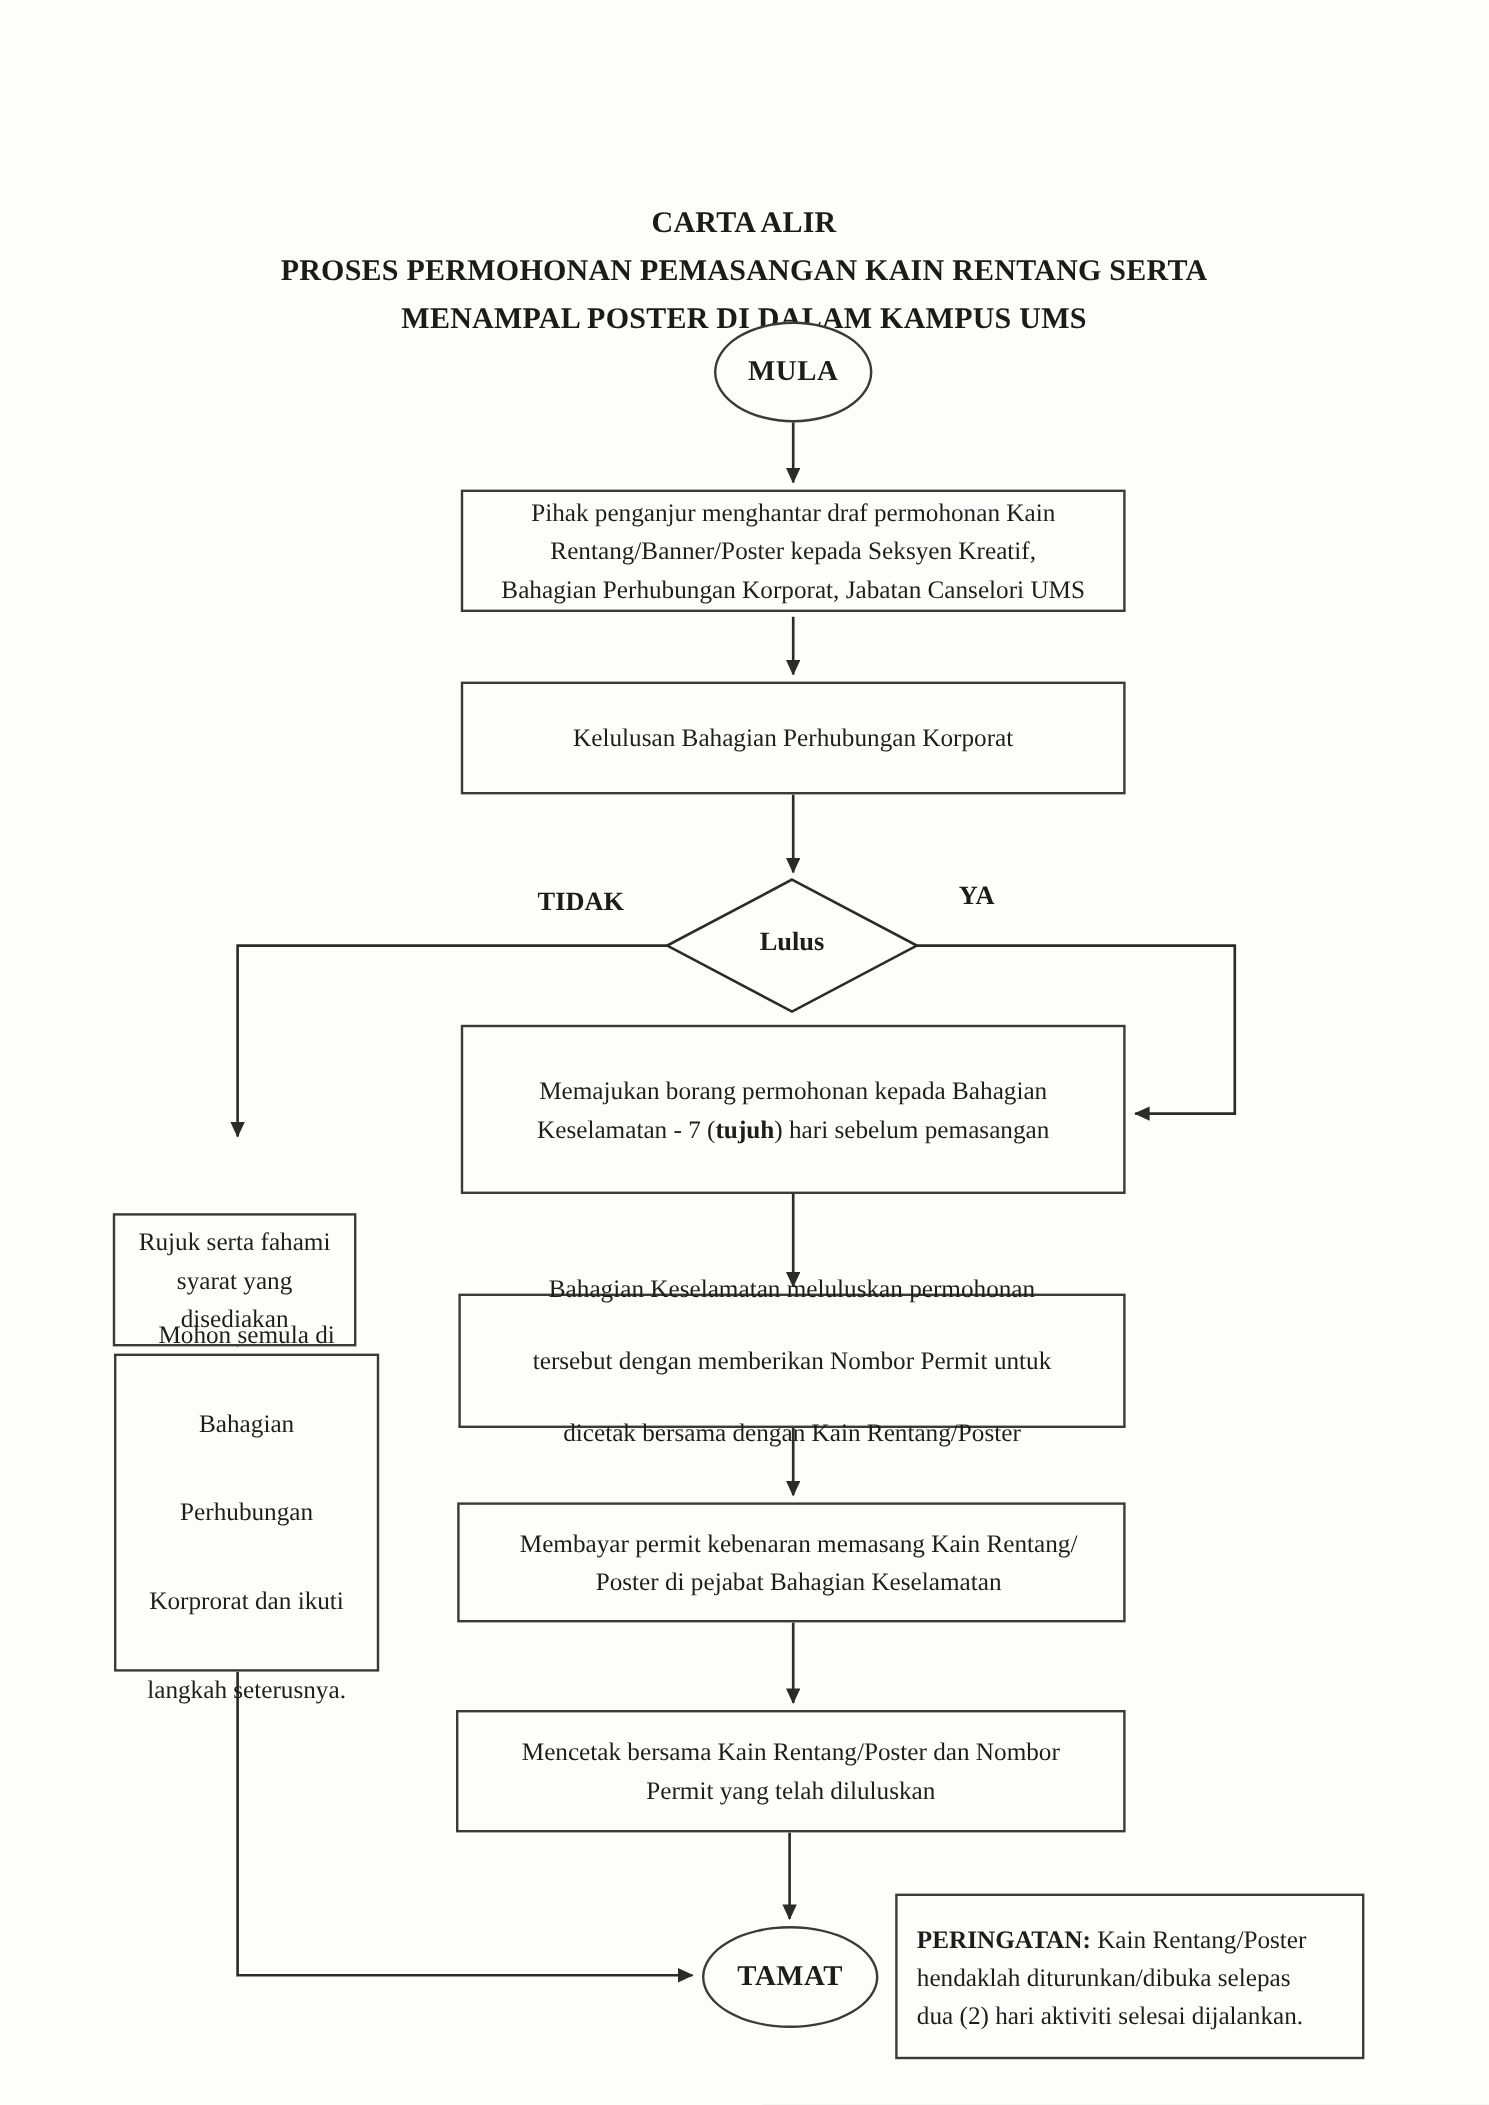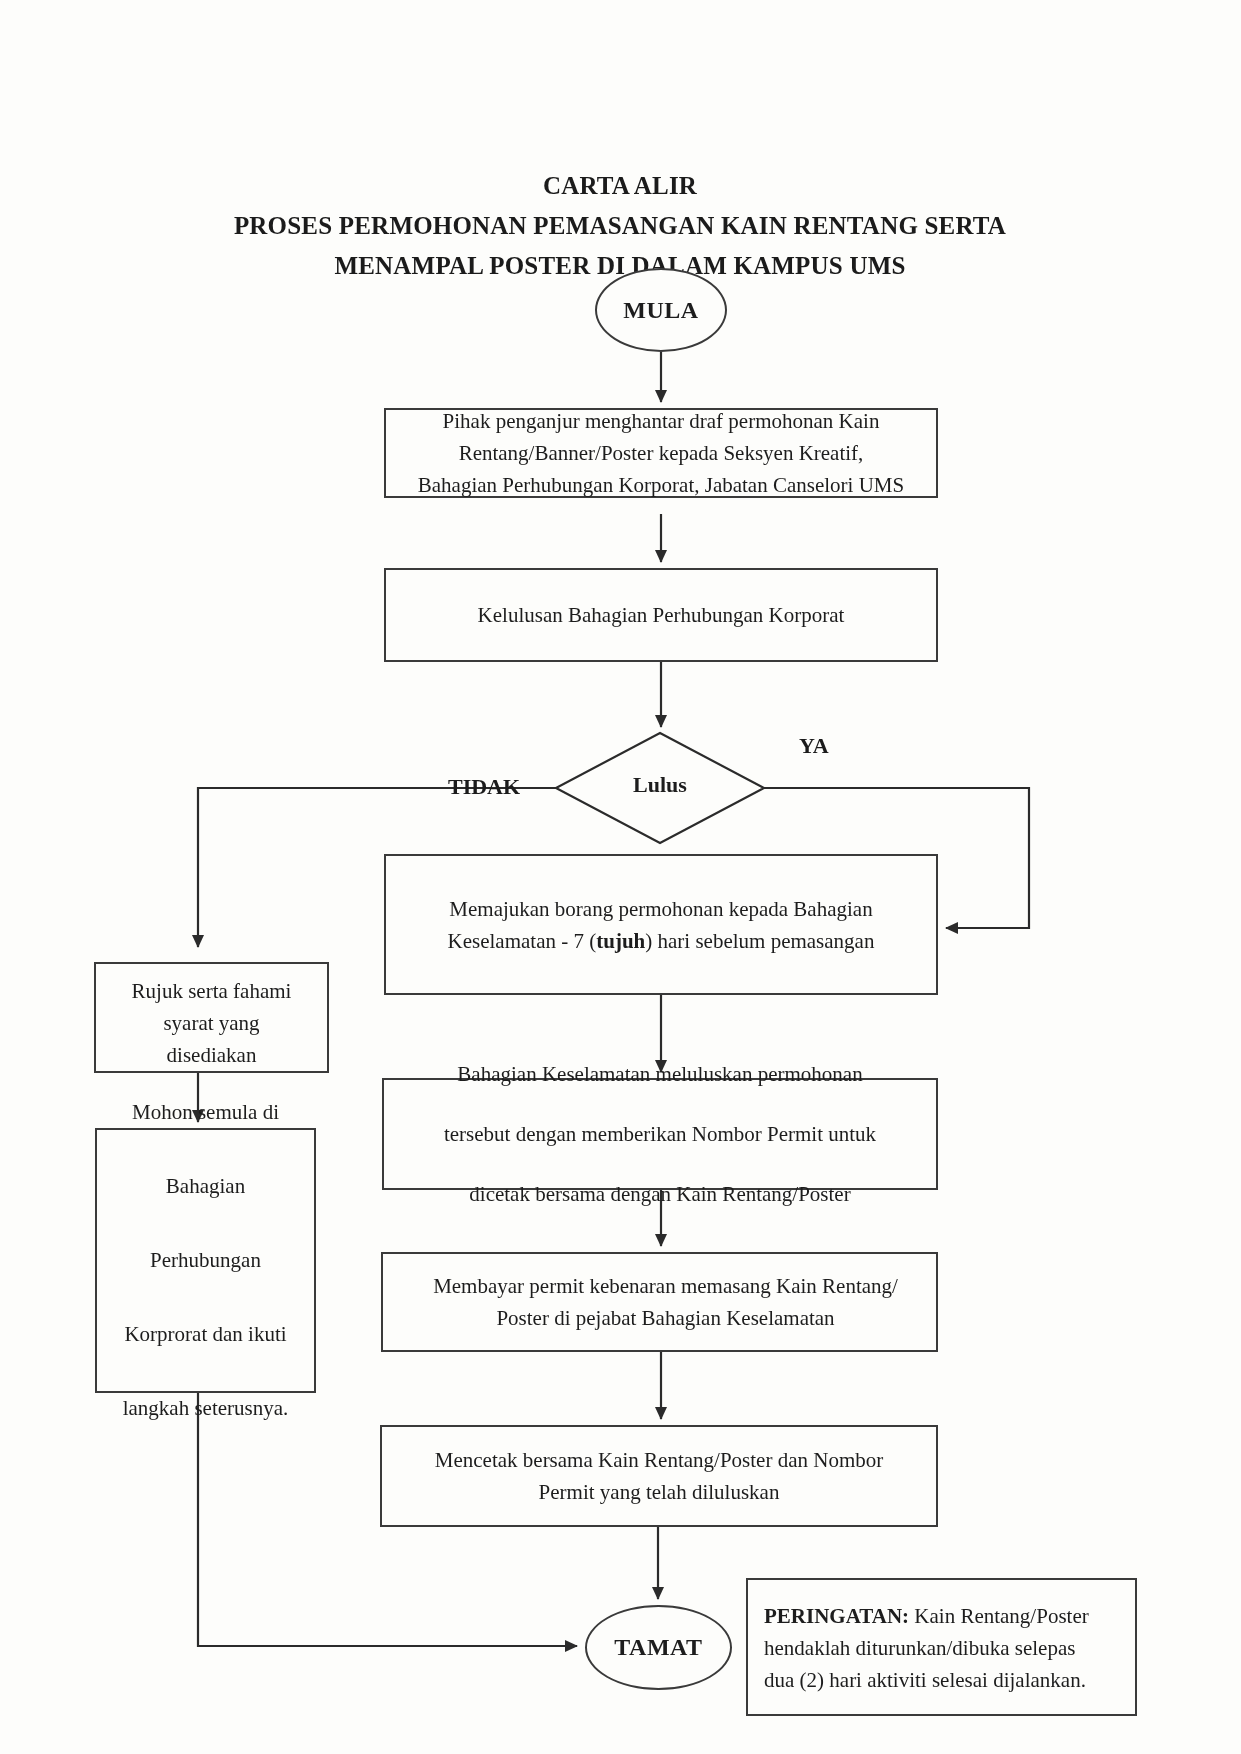--- a/index.html
+++ b/index.html
@@ -76,40 +76,40 @@
   <div class="title">
     <div>CARTA ALIR</div>
     <div>PROSES PERMOHONAN PEMASANGAN KAIN RENTANG SERTA</div>
     <div>MENAMPAL POSTER DI DALAM KAMPUS UMS</div>
   </div>
 
   <div class="oval" style="left:595px;top:268px;width:132px;height:84px;">
     <span>MULA</span>
   </div>
 
-  <div class="node" style="left:384px;top:408px;width:554px;height:90px;">
+  <div class="node" style="left:384px;top:408px;width:554px;height:102px;">
     <div class="ln">Pihak penganjur menghantar draf permohonan Kain</div>
     <div class="ln">Rentang/Banner/Poster kepada Seksyen Kreatif,</div>
     <div class="ln">Bahagian Perhubungan Korporat, Jabatan Canselori UMS</div>
   </div>
 
   <div class="node" style="left:384px;top:568px;width:554px;height:94px;">
     <div class="ln">Kelulusan Bahagian Perhubungan Korporat</div>
   </div>
 
   <div class="diamond-label">Lulus</div>
-  <div class="branch-label" style="left:448px;top:774px;text-align:center;">TIDAK</div>
+  <div class="branch-label" style="left:448px;top:738px;text-align:center;">TIDAK</div>
   <div class="branch-label" style="left:799px;top:733px;">YA</div>
 
   <div class="node" style="left:384px;top:854px;width:554px;height:141px;">
     <div class="ln">Memajukan borang permohonan kepada Bahagian</div>
     <div class="ln"><span>Keselamatan - 7 (</span><span class="b">tujuh</span><span>) hari sebelum pemasangan</span></div>
   </div>
 
-  <div class="node" style="left:94px;top:962px;width:235px;height:111px;justify-content:flex-end;">
+  <div class="node" style="left:94px;top:1011px;width:203px;height:111px;">
     <div class="ln">Rujuk serta fahami</div>
     <div class="ln">syarat yang</div>
     <div class="ln">disediakan</div>
   </div>
 
   <div class="node" style="left:95px;top:1128px;width:221px;height:265px;line-height:33px;gap:41px;">
     <div class="ln">Mohon semula di</div>
     <div class="ln">Bahagian</div>
     <div class="ln">Perhubungan</div>
     <div class="ln">Korprorat dan ikuti</div>

